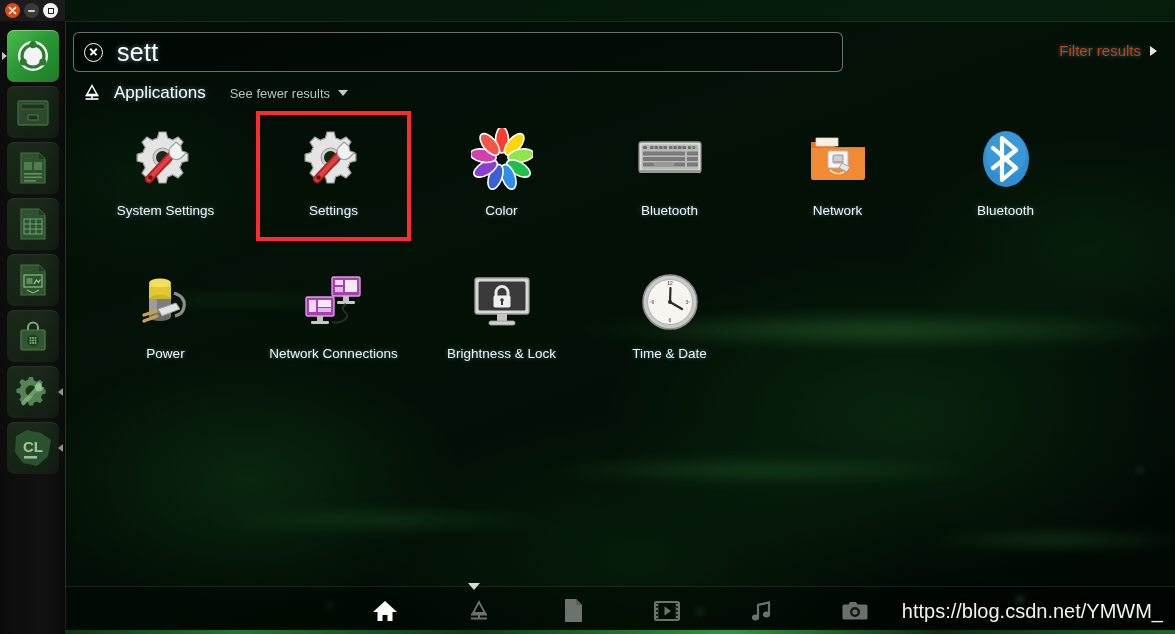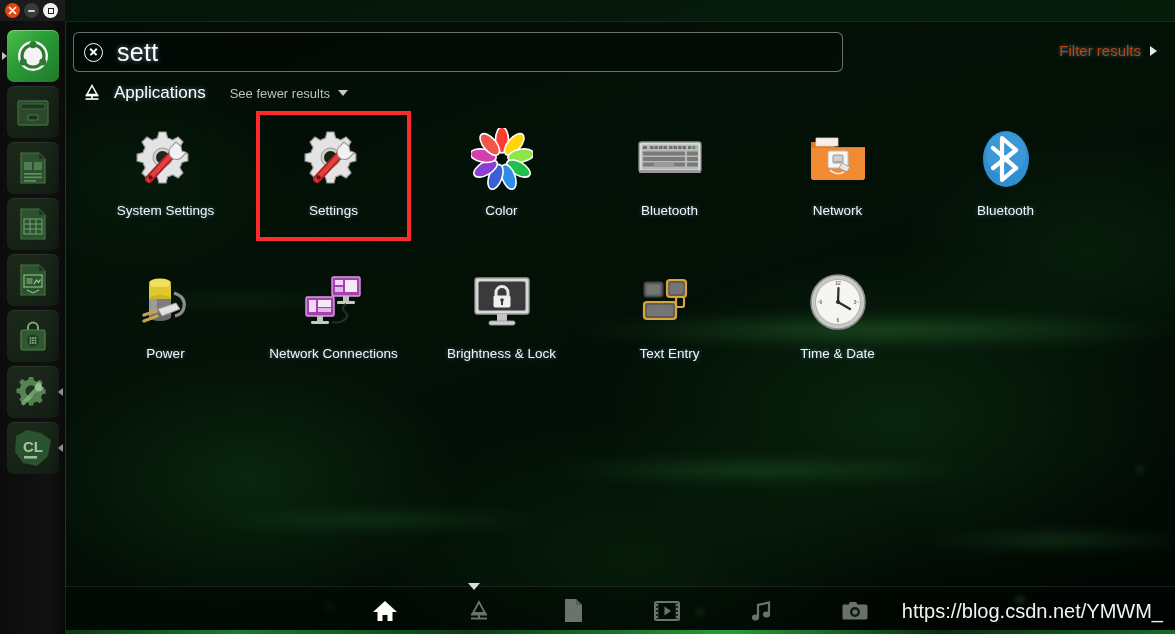--- a/index.html
+++ b/index.html
@@ -577,34 +577,20 @@
           <rect x="22.5" y="21.5" width="17" height="12" rx="1.8" fill="#efefef"></rect>
           <circle cx="31" cy="26" r="1.8" fill="#3a3a3a"></circle>
           <rect x="30" y="26" width="2" height="5" fill="#3a3a3a"></rect>
           <rect x="26" y="40" width="10" height="7" fill="#c4c4c4"></rect>
           <rect x="18" y="47" width="26" height="4" rx="1.8" fill="#cfcfcf" stroke="#9a9a9a" stroke-width="0.9"></rect>
         </svg>
       </div>
       <span class="result-label">Brightness &amp; Lock</span>
     </div>
 
-    <div class="result-item">
-      <div class="result-icon">
-        <svg width="60" height="52" viewBox="0 0 60 52">
-          <rect x="4" y="6" width="19" height="15" rx="3" fill="#5d5d5d" stroke="#3a3a3a" stroke-width="1.4"></rect>
-          <rect x="6.5" y="8.5" width="14" height="10" rx="2" fill="#757575"></rect>
-          <rect x="27" y="4" width="19" height="17" rx="3" fill="#5d5d5d" stroke="#d9a43a" stroke-width="2.2"></rect>
-          <rect x="29.5" y="7" width="14" height="11" rx="2" fill="#757575"></rect>
-          <rect x="36" y="21" width="8" height="10" rx="2" fill="none" stroke="#d9a43a" stroke-width="2.2"></rect>
-          <rect x="4" y="26" width="32" height="17" rx="3" fill="#5d5d5d" stroke="#d9a43a" stroke-width="2.2"></rect>
-          <rect x="7" y="29" width="26" height="11" rx="2" fill="#757575"></rect>
-        </svg>
-      </div>
-      <span class="result-label">Text Entry</span>
-    </div>
 
     <div class="result-item">
       <div class="result-icon">
         <svg width="58" height="58" viewBox="0 0 58 58">
           <circle cx="29" cy="29" r="27" fill="#c9c9c9"></circle>
           <circle cx="29" cy="29" r="27" fill="none" stroke="#8d8d8d" stroke-width="1.6"></circle>
           <circle cx="29" cy="29" r="22.5" fill="#f7f5ef" stroke="#b0b0b0" stroke-width="1"></circle>
           <g fill="#4a4a4a" font-family="Liberation Sans, sans-serif" font-size="5" text-anchor="middle">
             <text x="29" y="12">12</text>
             <text x="46" y="31">3</text>

